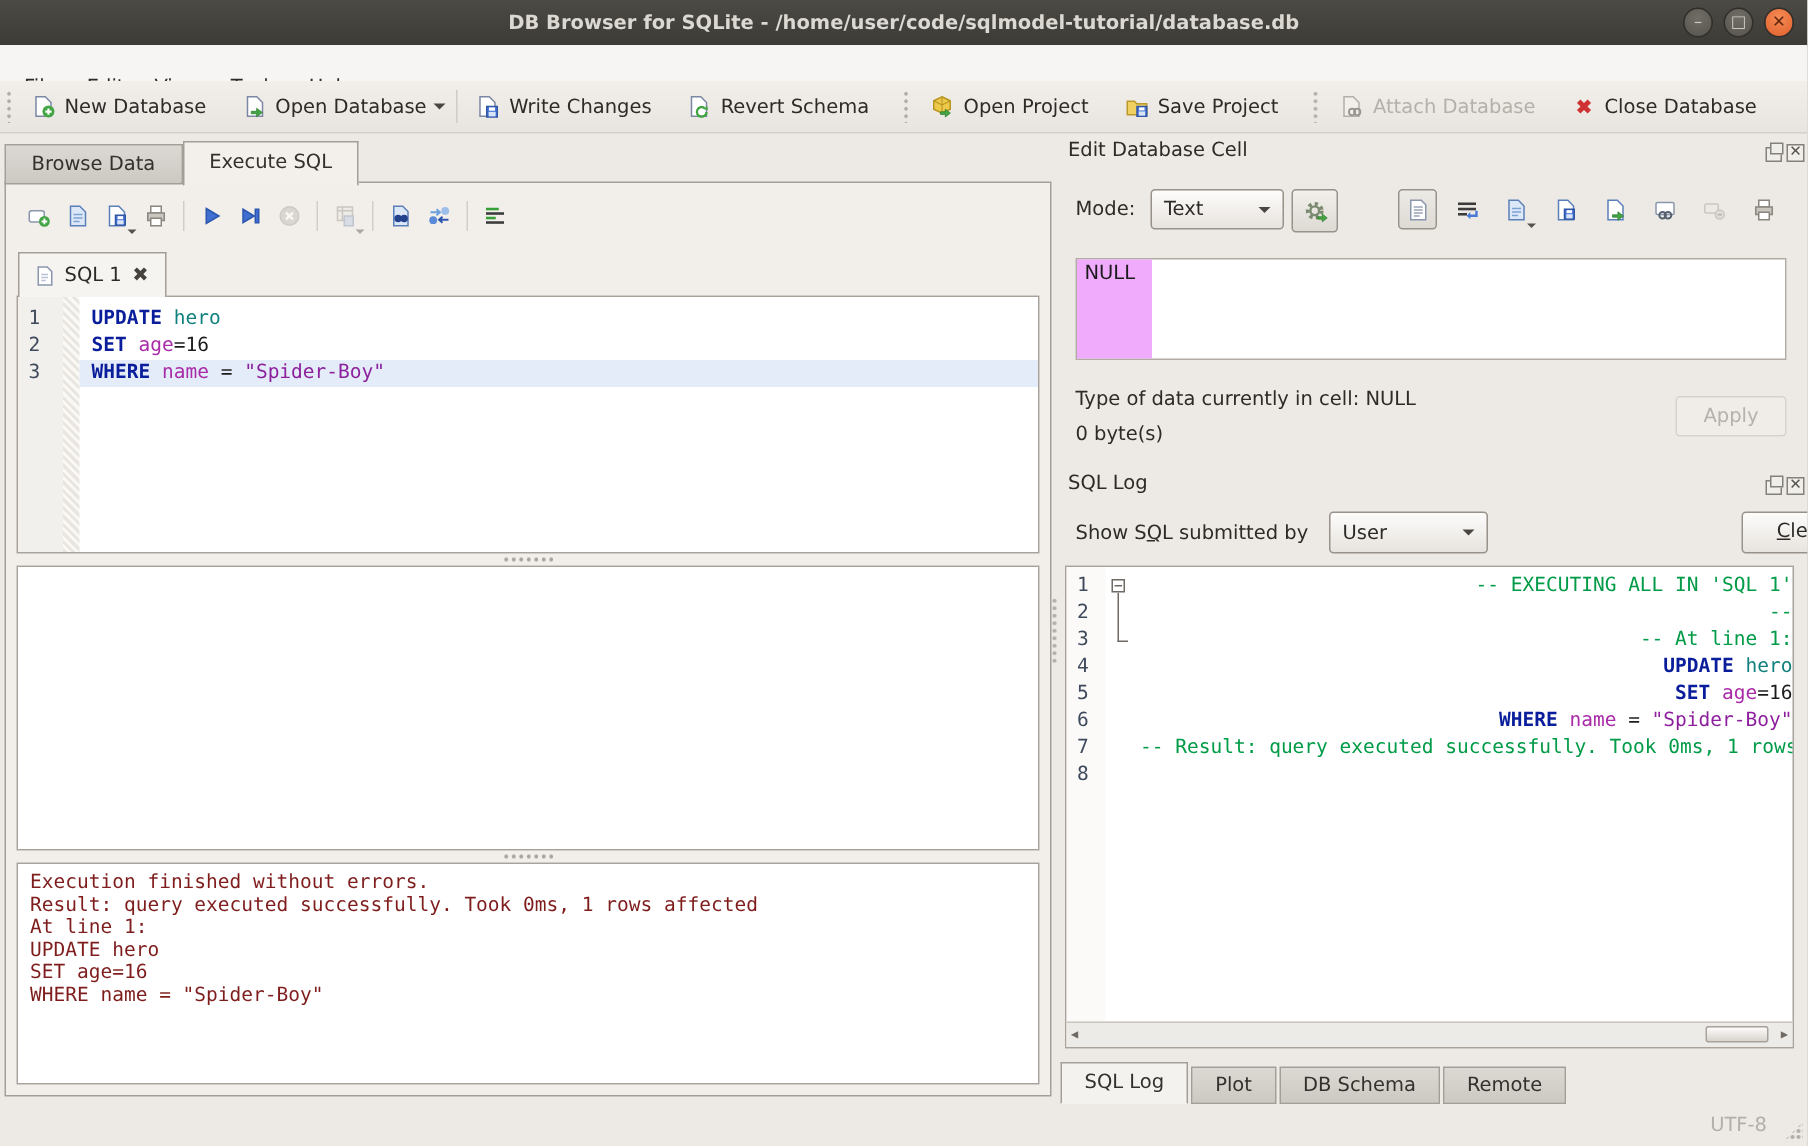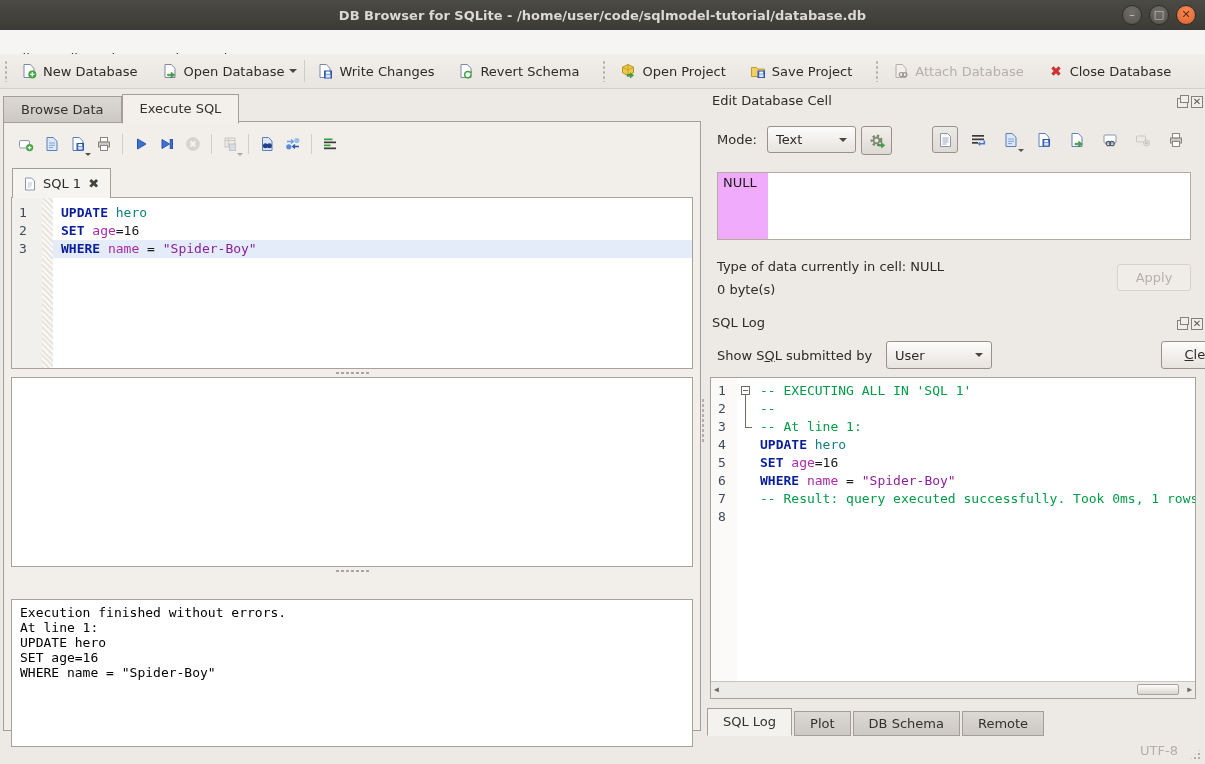--- a/index.html
+++ b/index.html
@@ -79,21 +79,21 @@
   .tok-cm{color:#009b47;}
   .tok-pl{color:#1b1b1b;}
 
   .hsplit{position:absolute;left:7px;width:682px;height:8px;display:flex;align-items:center;justify-content:center;}
   .dots{width:34px;height:4px;
     background:radial-gradient(circle,#a9a49d 1.1px,transparent 1.5px);background-size:5px 4px;}
   .results{position:absolute;top:255px;left:7px;width:682px;height:190px;background:#fff;
     border:1px solid #a8a29b;box-sizing:border-box;}
   .messages{position:absolute;top:453px;left:7px;width:682px;height:148px;background:#fff;
     border:1px solid #a8a29b;box-sizing:border-box;font-family:"DejaVu Sans Mono",monospace;
-    font-size:13px;line-height:15px;padding:5px 8px;color:#000000;overflow:hidden;margin-top:24px;}
+    font-size:13px;line-height:15px;padding:5px 8px;color:#7f1d1d;overflow:hidden;}
 
   
   .ptitle{position:absolute;left:712px;}
   .dockbtns{position:absolute;display:flex;gap:3px;align-items:center;}
   .float-ic{width:9px;height:8px;border:1px solid #84807a;background:#f0eee9;position:relative;margin-top:3px;}
   .float-ic::before{content:"";position:absolute;left:2px;top:-4px;width:7px;height:6px;
     border:1px solid #84807a;background:#f0eee9;}
   .close-ic{width:12px;height:12px;border:1px solid #84807a;background:#f0eee9;color:#55524c;
     font-size:10px;line-height:10px;text-align:center;box-sizing:border-box;}
 
@@ -114,21 +114,21 @@
   .cellbox{position:absolute;left:717px;top:172px;width:474px;height:68px;background:#fff;
     border:1px solid #b1aba4;box-sizing:border-box;}
   .cellgutter{position:absolute;left:0;top:0;bottom:0;width:50px;background:#f0abfc;
     padding:2px 0 0 5px;box-sizing:border-box;color:#1b1b1b;}
 
   .logbox{left:710px;top:377px;width:486px;height:322px;}
   .logbox .gcol{left:0;width:26px;background:#fbfaf8;}
   .logbox .lines{padding-top:4px;}
   .logbox .ln{width:26px;}
   .logbox .fd{width:19px;flex:none;position:relative;}
-  .logbox .cd{padding-left:4px;}
+  .logbox .cd{padding-left:4px;text-align:right;}
   .f-minus::before{content:"";position:absolute;left:4px;top:4px;width:9px;height:9px;
     border:1px solid #6f6a63;background:#fff;box-sizing:border-box;}
   .f-minus::after{content:"";position:absolute;left:6px;top:8px;width:5px;height:1px;background:#6f6a63;}
   .f-minus{background:linear-gradient(#6f6a63,#6f6a63) no-repeat 8px 13px/1px 5px;}
   .f-line{background:linear-gradient(#6f6a63,#6f6a63) no-repeat 8px 0/1px 100%;}
   .f-end{background:linear-gradient(#6f6a63,#6f6a63) no-repeat 8px 0/1px 10px,
          linear-gradient(#6f6a63,#6f6a63) no-repeat 8px 9px/7px 1px;}
 
   .logscroll{position:absolute;left:0;right:0;bottom:0;height:16px;background:#edebe7;
     border-top:1px solid #c9c5bf;display:flex;align-items:center;justify-content:space-between;padding:0 3px;}
@@ -381,20 +381,21 @@
       </div>
 
     <div class="results"></div>
 
     <div class="hsplit" style="top:445px">
         <div class="dots"></div>
       </div>
 
     <div class="messages">
         <div>Execution finished without errors.</div>
+        <div>Result: query executed successfully. Took 0ms, 1 rows affected</div>
         <div>At line 1:</div>
         <div>UPDATE hero</div>
         <div>SET age=16</div>
         <div>WHERE name = "Spider-Boy"</div>
       </div>
   </div>
 
   <div class="vhandle"></div>
 
   <div class="ptitle" style="top:93px">Edit Database Cell</div>

